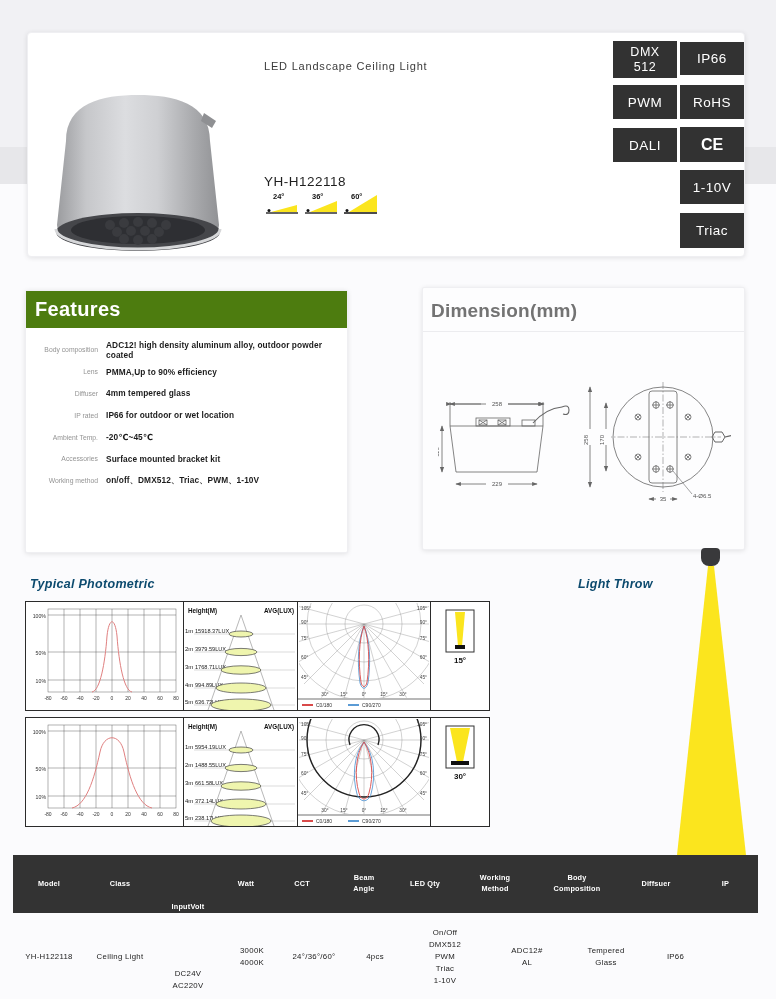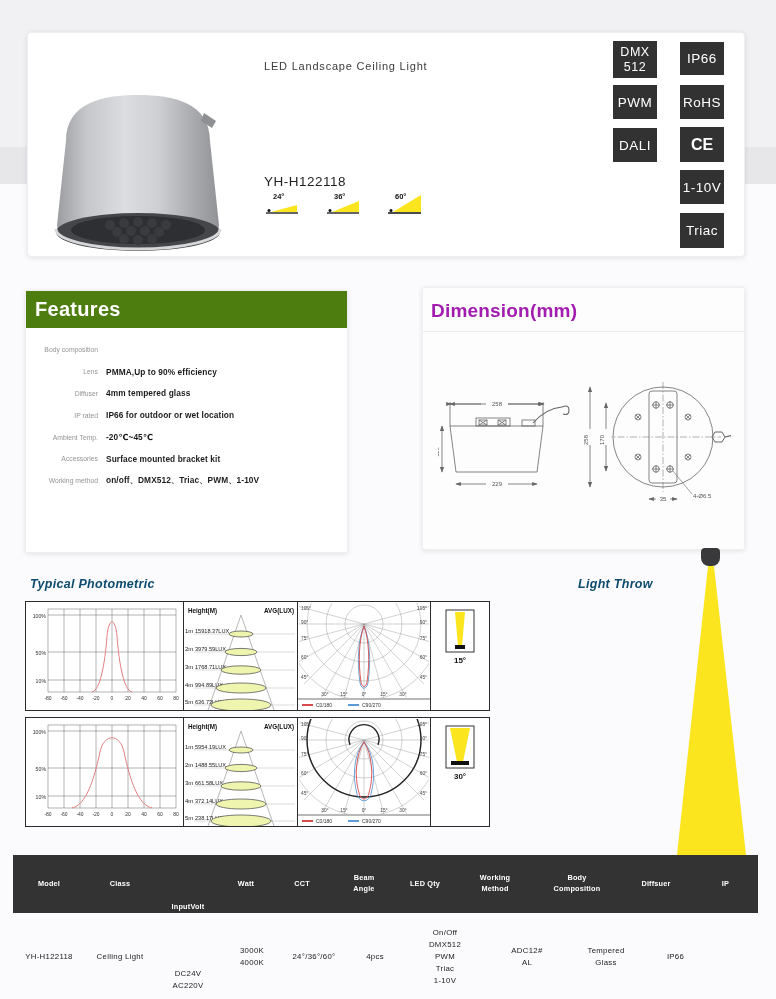--- a/index.html
+++ b/index.html
@@ -5,36 +5,36 @@
   html,body{margin:0;padding:0;}
   body{width:776px;height:999px;background:#fbfbfd;font-family:"Liberation Sans","DejaVu Sans",sans-serif;overflow:hidden;}
   .page{position:relative;width:776px;height:999px;}
   .band-top{position:absolute;left:0;top:0;width:776px;height:147px;background:#f1f1f4;}
   .band-mid{position:absolute;left:0;top:147px;width:776px;height:37px;background:#e7e7ea;}
   .card{position:absolute;background:#fff;border-radius:4px;box-shadow:0 1px 5px rgba(0,0,0,.10);border:1px solid #efeff2;box-sizing:border-box;}
   .header-card{left:27px;top:32px;width:718px;height:225px;}
   .product-svg{position:absolute;left:10px;top:56px;}
   .prod-title{position:absolute;left:236px;top:27px;font-size:11px;letter-spacing:.8px;color:#3b3b3b;}
   .prod-model{position:absolute;left:236px;top:141px;font-size:13.5px;color:#1f1f1f;letter-spacing:.5px;font-weight:500;}
-  .beam-row{position:absolute;left:236px;top:158px;display:flex;gap:25px;}
+  .beam-row{position:absolute;left:236px;top:158px;display:flex;gap:3px;}
   .badge-col{position:absolute;width:60px;}
-  .badge{position:absolute;left:0;width:44px;background:#323232;border-radius:0;color:#fff;display:flex;align-items:center;justify-content:center;text-align:center;font-size:13.5px;letter-spacing:.5px;}
+  .badge{position:absolute;left:0;width:64px;background:#323232;border-radius:0;color:#fff;display:flex;align-items:center;justify-content:center;text-align:center;font-size:13.5px;letter-spacing:.5px;}
   .pre{white-space:pre-line;}
   .badge.two{font-size:12.5px;line-height:1.15;}
   .badge.ce{font-size:16px;font-weight:700;letter-spacing:0;}
   
   .features-card{left:25px;top:290px;width:323px;height:263px;border-radius:2px;}
   .features-bar{height:37px;background:#4d7c0f;color:#fff;font-size:20px;font-weight:700;line-height:37px;padding-left:9px;letter-spacing:.3px;}
   .f-rows{padding:11px 8px 6px 0;}
   .f-row{display:flex;align-items:center;min-height:21.8px;}
   .f-label{width:72px;text-align:right;padding-right:8px;font-size:6.8px;color:#949494;flex:none;}
   .f-value{flex:1;font-size:8.3px;font-weight:700;color:#1c1c1c;letter-spacing:.1px;}
   
   .dimension-card{left:422px;top:287px;width:323px;height:263px;border-radius:2px;background:#fdfdfe;}
-  .dim-title{padding:12px 0 0 8px;font-size:19px;font-weight:700;color:#a21caf;letter-spacing:.2px;}
+  .dim-title{padding:12px 0 0 8px;font-size:19px;font-weight:700;color:#737373;letter-spacing:.2px;}
   .dim-divider{height:1px;background:#ececef;margin-top:9px;}
   .dim-svg{position:absolute;left:15px;top:92px;}
   
   .section-label{position:absolute;font-size:12.5px;font-weight:600;color:#0c4a6e;letter-spacing:.3px;font-style:italic;}
   .lbl-photometric{left:30px;top:577px;}
   .lbl-lightthrow{left:578px;top:577px;}
   
   .photo-box{position:absolute;left:25px;width:465px;height:110px;border:1px solid #2b2b2b;display:flex;background:#fff;box-sizing:border-box;}
   .pb1{top:601px;} .pb2{top:717px;}
   .pcell{box-sizing:border-box;height:100%;}
@@ -135,20 +135,21 @@
       <div class="badge" style="top:137px;height:34px;">1-10V</div>
       <div class="badge" style="top:180px;height:35px;">Triac</div>
     </div>
   </div>
 
   <div class="card features-card">
     <div class="features-bar">Features</div>
     <div class="f-rows">
       <div class="f-row">
           <div class="f-label">Body composition</div>
+          <div class="f-value">ADC12! high density aluminum alloy, outdoor powder coated</div>
         </div>
       <div class="f-row">
           <div class="f-label">Lens</div>
           <div class="f-value">PMMA,Up to 90% efficiency</div>
         </div>
       <div class="f-row">
           <div class="f-label">Diffuser</div>
           <div class="f-value">4mm tempered glass</div>
         </div>
       <div class="f-row">

